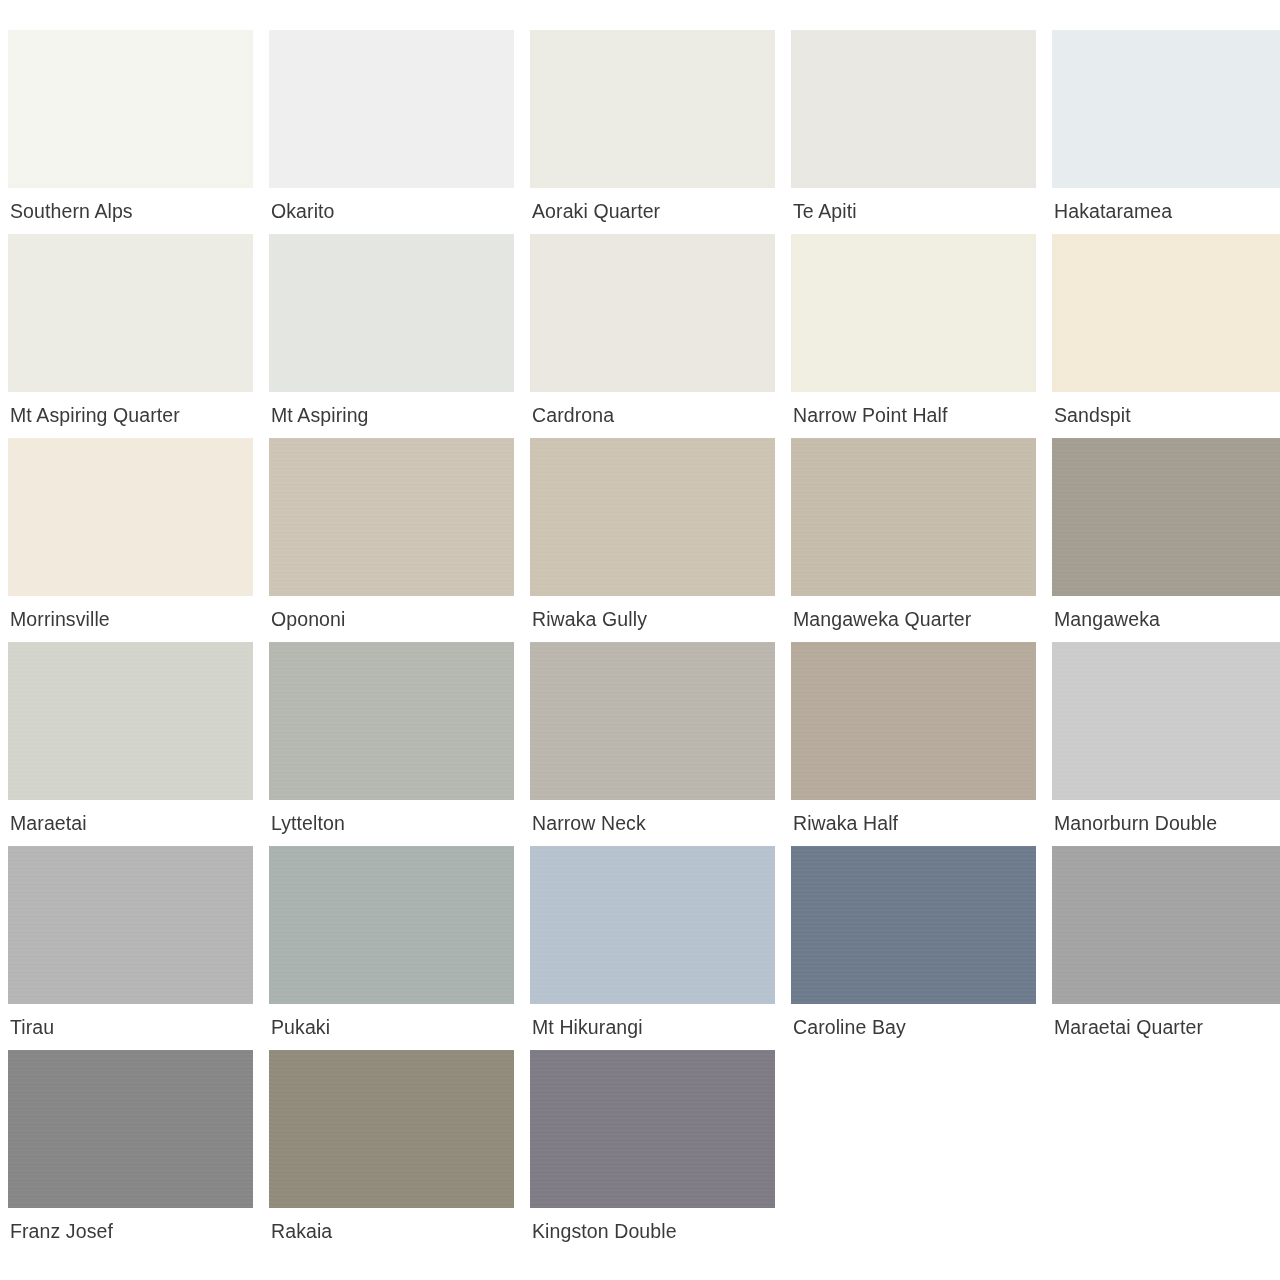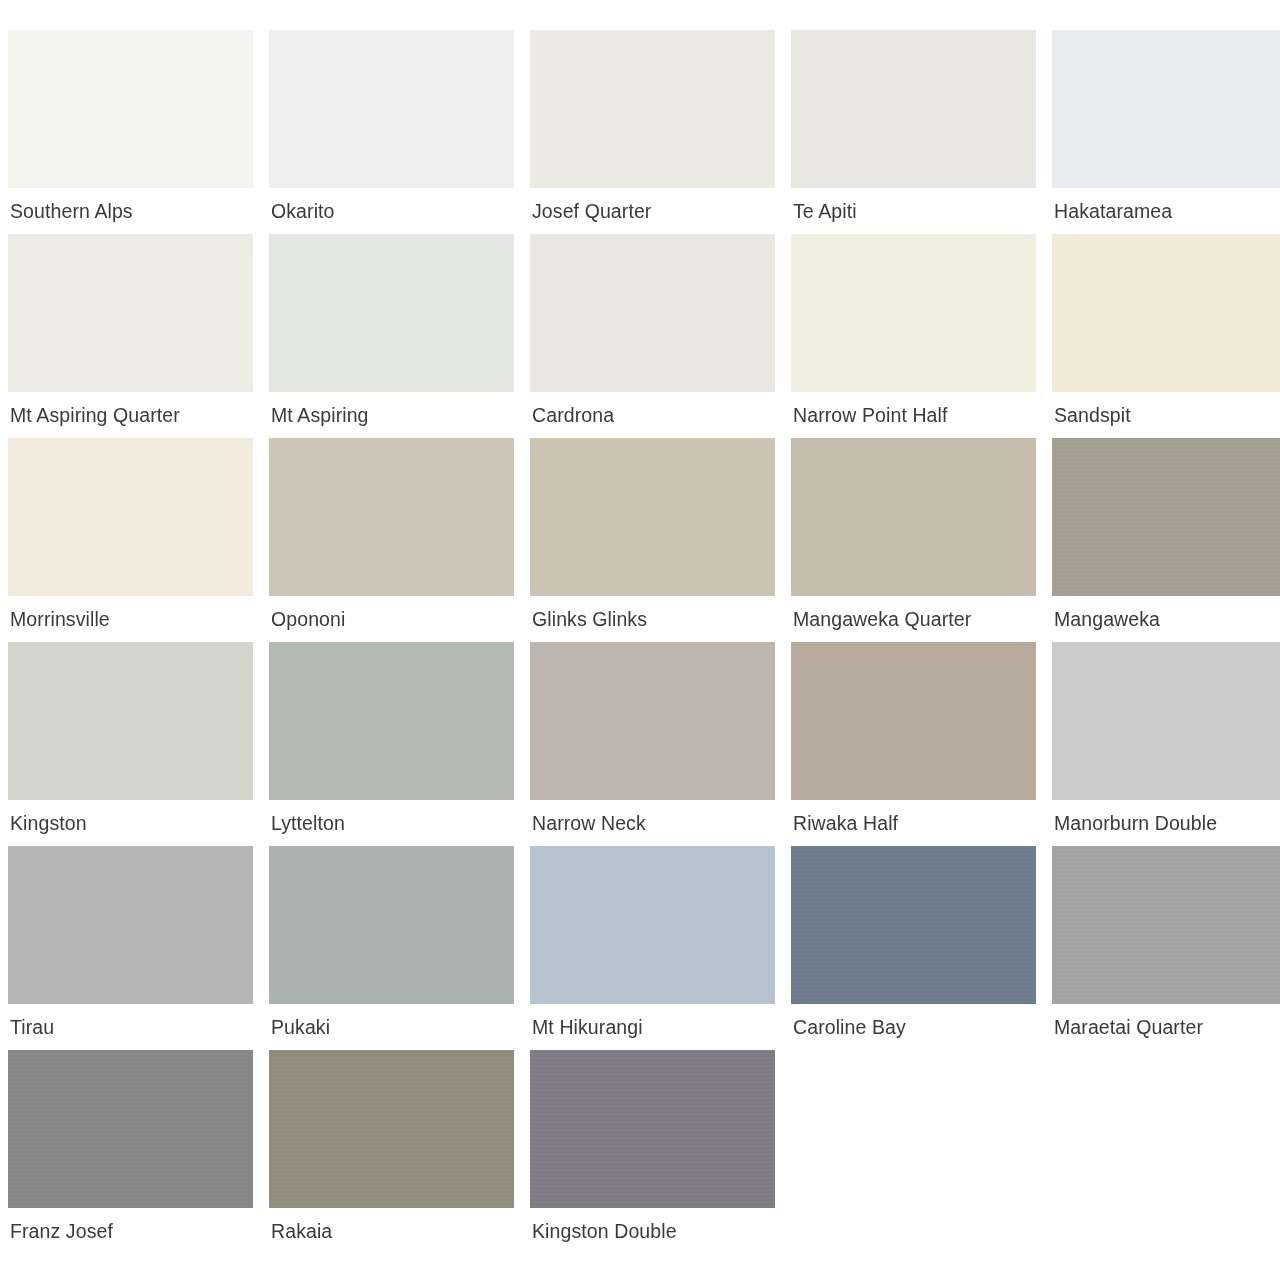--- a/index.html
+++ b/index.html
@@ -82,21 +82,21 @@
       <div class="swatch-cell">
         <div class="swatch-chip" style="background-color: rgb(244, 244, 239);"></div>
         <div class="swatch-label">Southern Alps</div>
       </div>
       <div class="swatch-cell">
         <div class="swatch-chip" style="background-color: rgb(239, 239, 239);"></div>
         <div class="swatch-label">Okarito</div>
       </div>
       <div class="swatch-cell">
         <div class="swatch-chip" style="background-color: rgb(235, 235, 228);"></div>
-        <div class="swatch-label">Josef Quarter</div>
+        <div class="swatch-label">Aoraki Quarter</div>
       </div>
       <div class="swatch-cell">
         <div class="swatch-chip" style="background-color: rgb(232, 231, 226);"></div>
         <div class="swatch-label">Te Apiti</div>
       </div>
       <div class="swatch-cell">
         <div class="swatch-chip" style="background-color: rgb(231, 236, 238);"></div>
         <div class="swatch-label">Hakataramea</div>
       </div>
       <div class="swatch-cell">
@@ -122,33 +122,33 @@
       <div class="swatch-cell">
         <div class="swatch-chip" style="background-color: rgb(242, 235, 221);"></div>
         <div class="swatch-label">Morrinsville</div>
       </div>
       <div class="swatch-cell">
         <div class="swatch-chip" style="background-color: rgb(206, 196, 182);"></div>
         <div class="swatch-label">Opononi</div>
       </div>
       <div class="swatch-cell">
         <div class="swatch-chip" style="background-color: rgb(205, 195, 179);"></div>
-        <div class="swatch-label">Glinks Glinks</div>
+        <div class="swatch-label">Riwaka Gully</div>
       </div>
       <div class="swatch-cell">
         <div class="swatch-chip" style="background-color: rgb(198, 188, 172);"></div>
         <div class="swatch-label">Mangaweka Quarter</div>
       </div>
       <div class="swatch-cell">
         <div class="swatch-chip" style="background-color: rgb(164, 157, 145);"></div>
         <div class="swatch-label">Mangaweka</div>
       </div>
       <div class="swatch-cell">
         <div class="swatch-chip" style="background-color: rgb(211, 213, 205);"></div>
-        <div class="swatch-label">Kingston</div>
+        <div class="swatch-label">Maraetai</div>
       </div>
       <div class="swatch-cell">
         <div class="swatch-chip" style="background-color: rgb(181, 183, 177);"></div>
         <div class="swatch-label">Lyttelton</div>
       </div>
       <div class="swatch-cell">
         <div class="swatch-chip" style="background-color: rgb(187, 182, 173);"></div>
         <div class="swatch-label">Narrow Neck</div>
       </div>
       <div class="swatch-cell">

